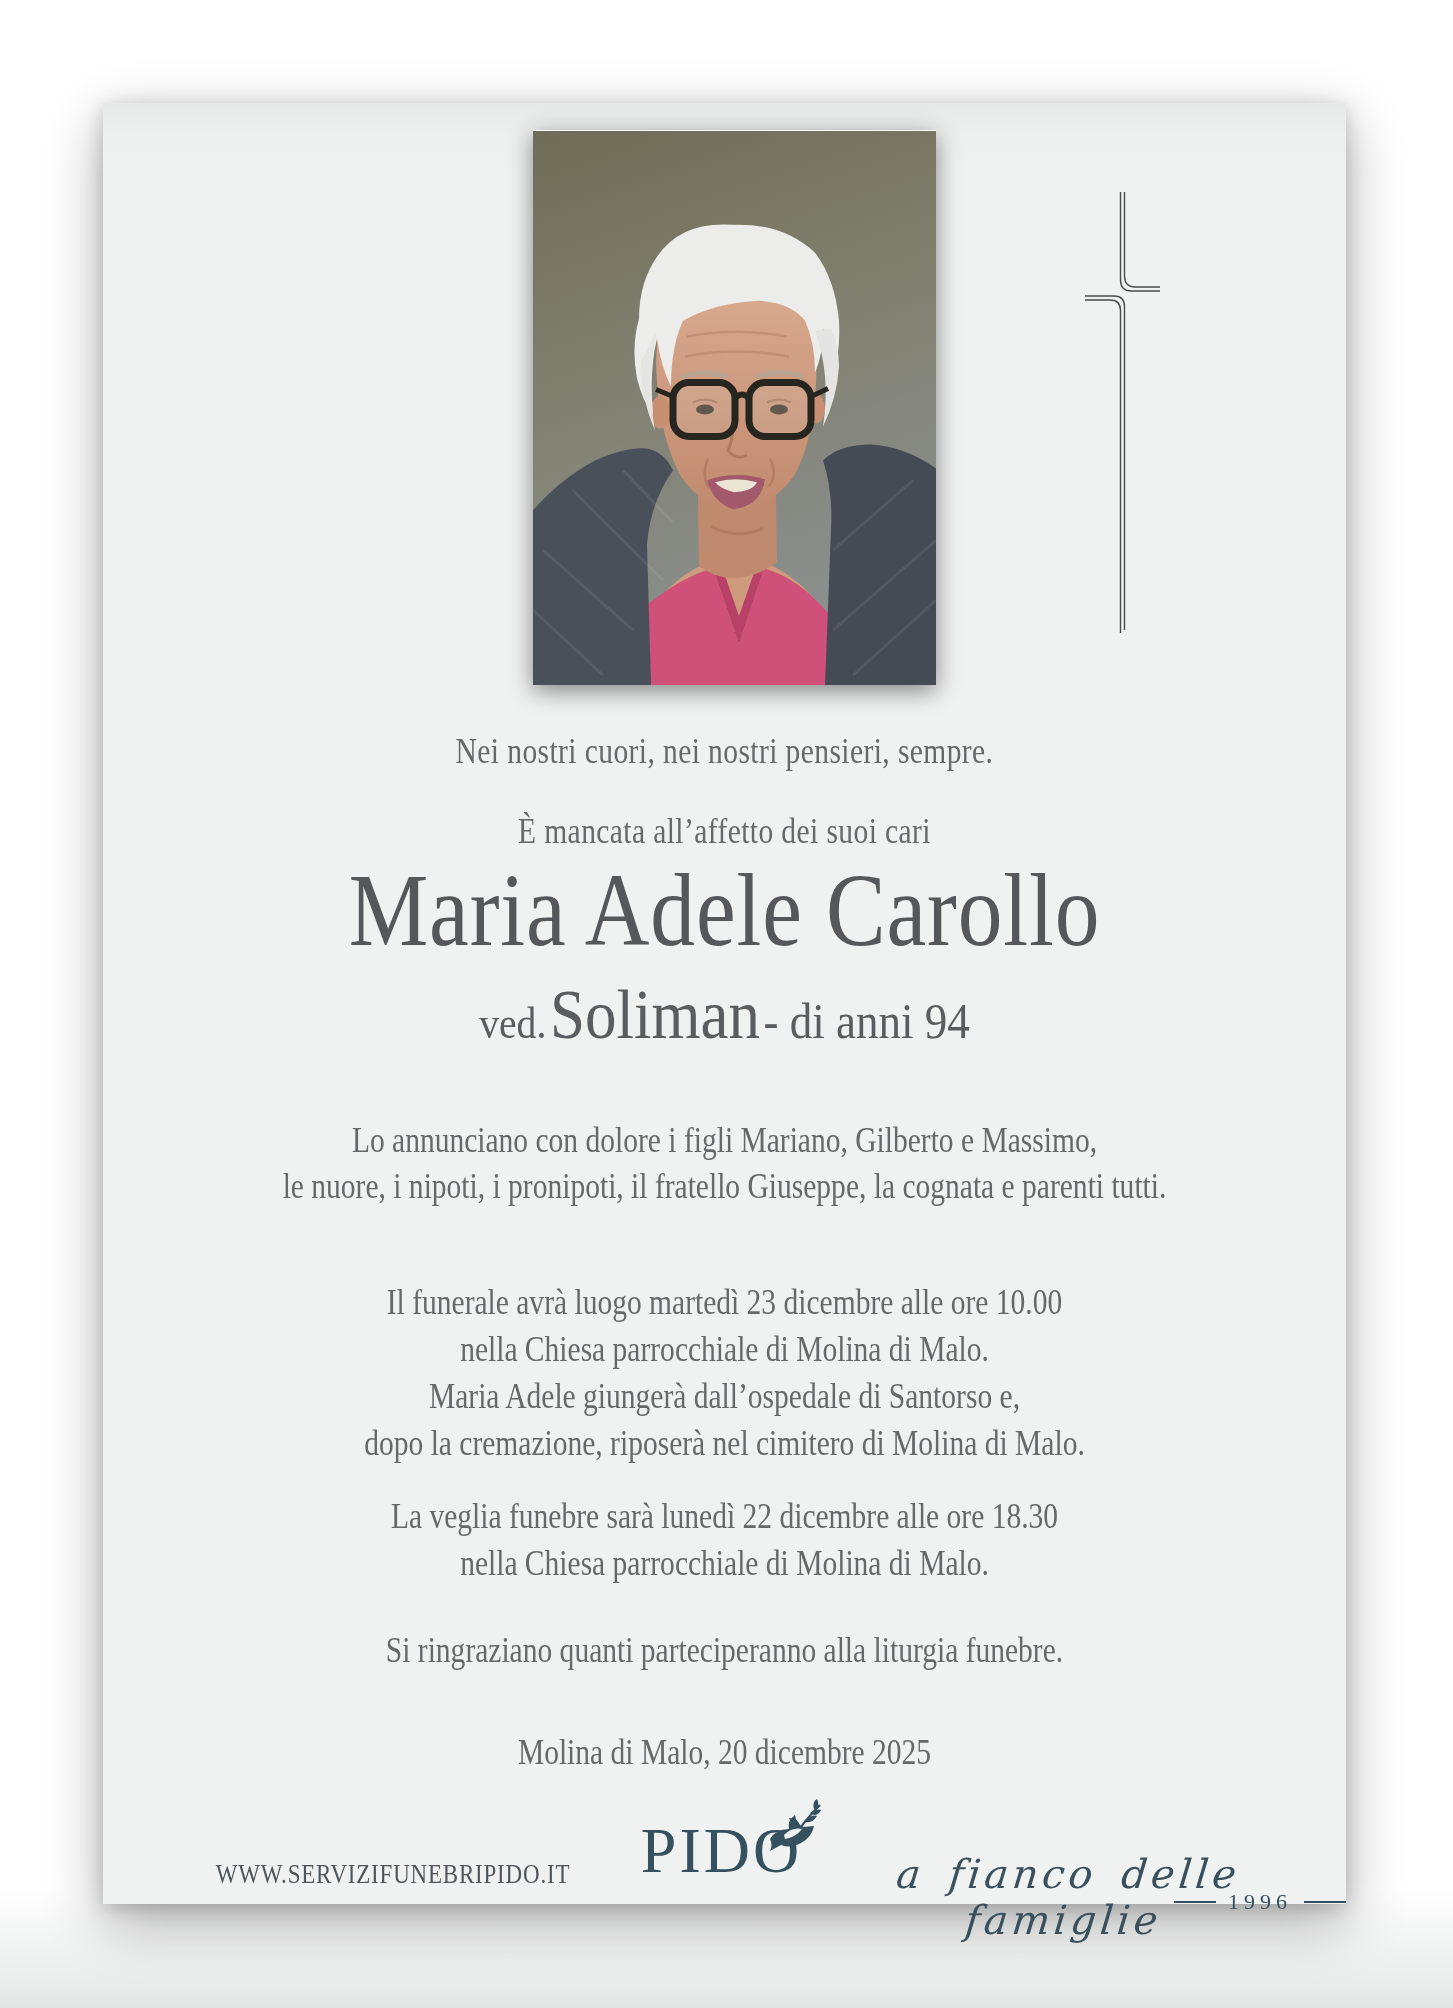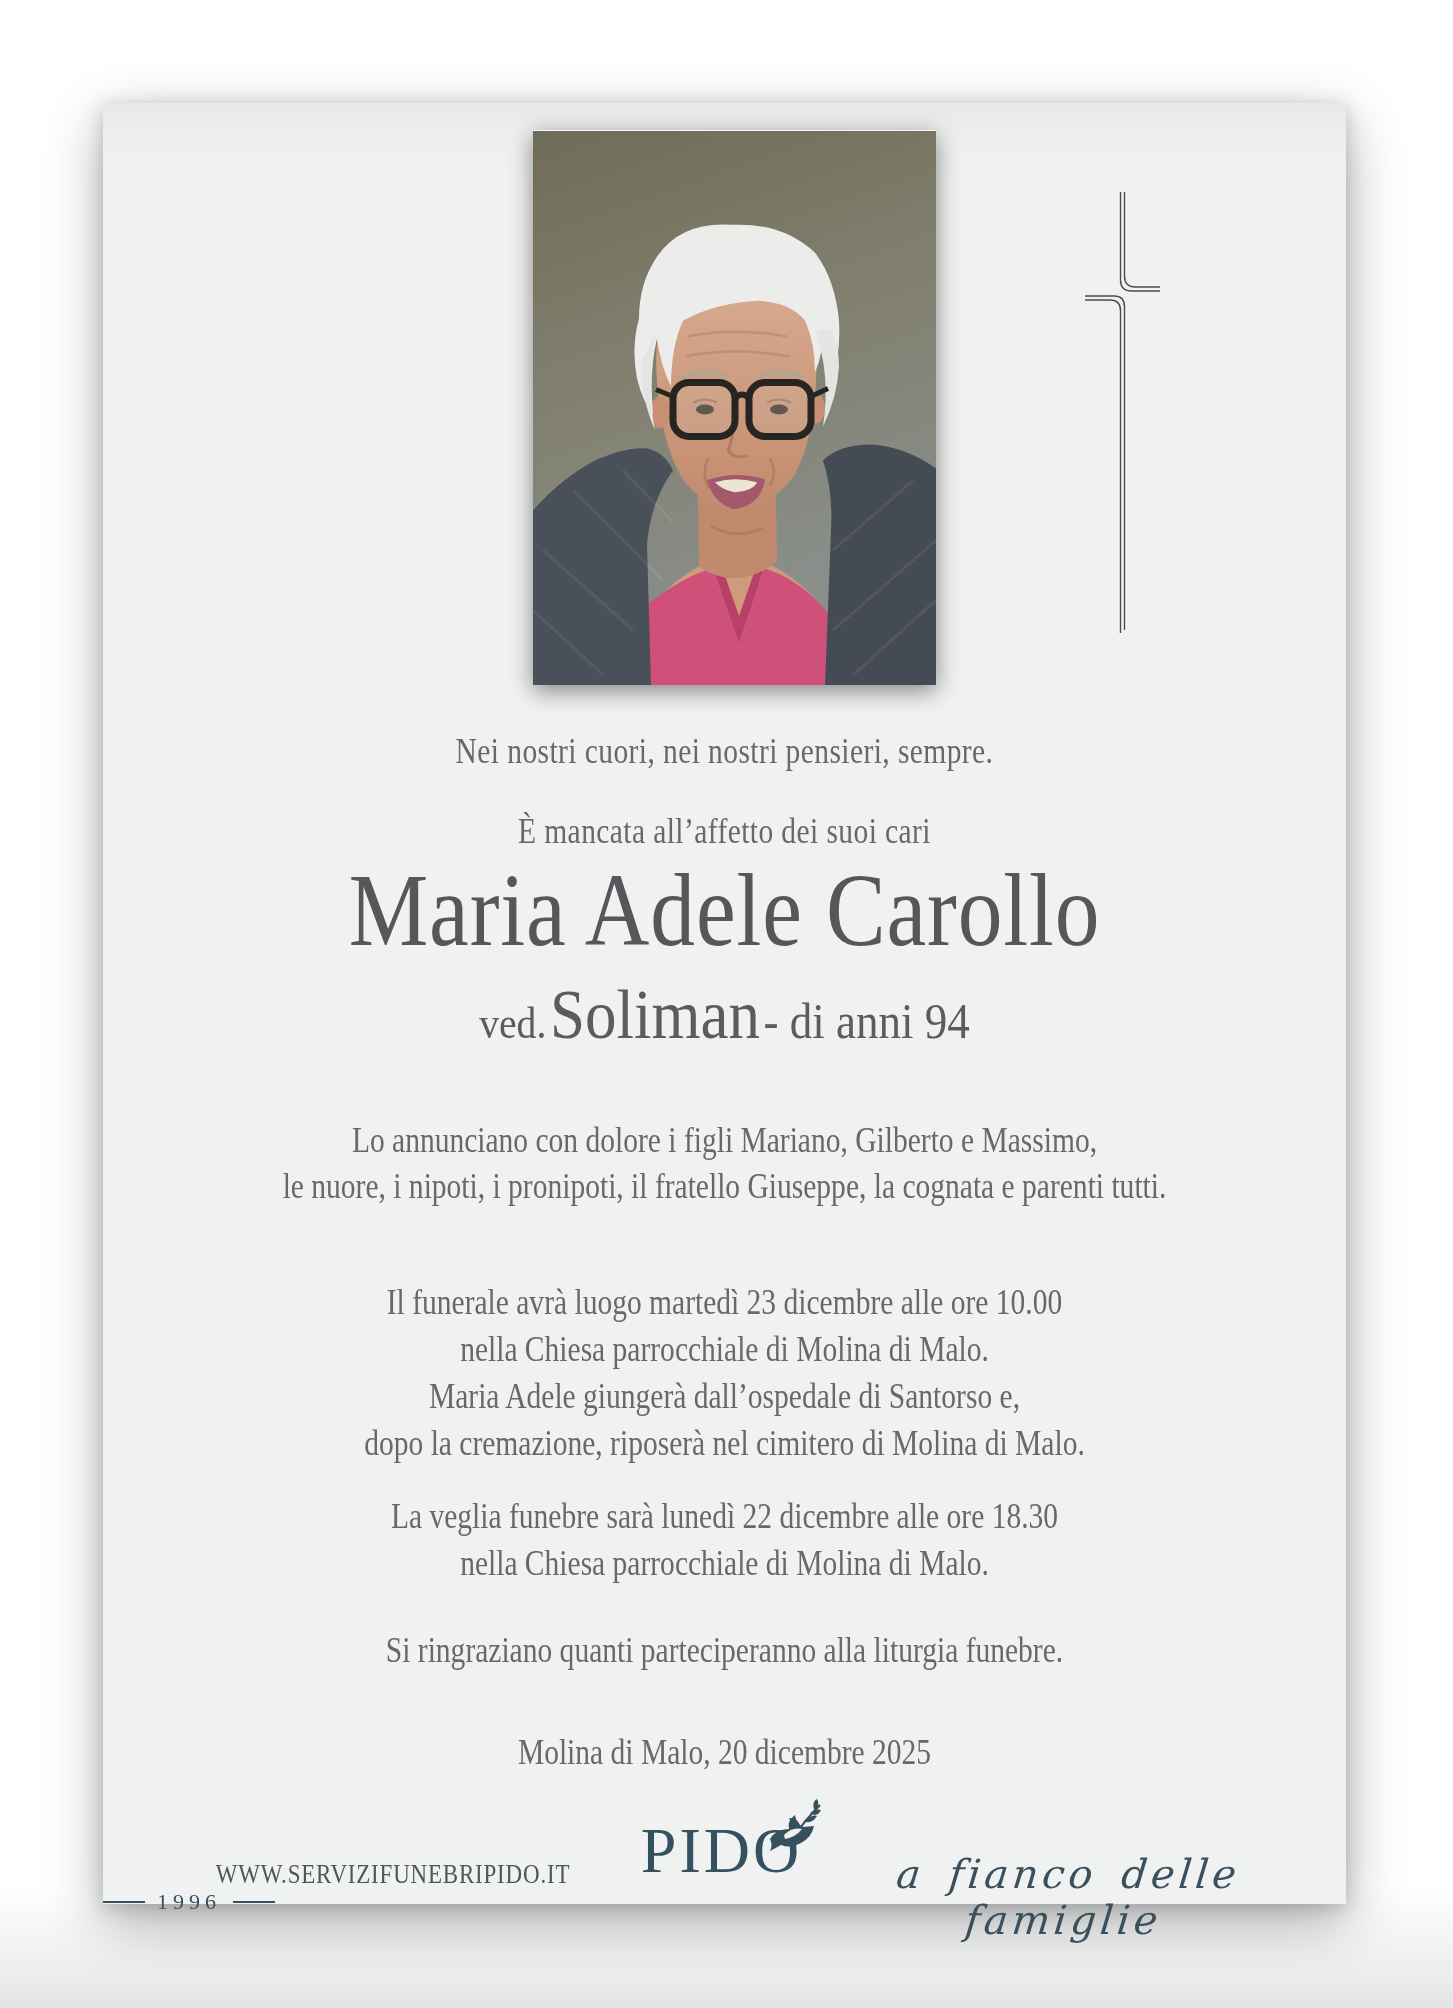--- a/index.html
+++ b/index.html
@@ -47,21 +47,21 @@
     position:absolute; left:40px; top:1755px; width:500px; text-align:center;
     font-size:28px; letter-spacing:1px; color:#4e565c;
   }
   .f-logo { position:absolute; left:0; right:0; top:1716px; text-align:center; }
   .logo-pido {
     position:relative; display:inline-block; font-size:64px; letter-spacing:3px;
     color:#35505f; line-height:1; padding-right:6px;text-align:center;
   }
   .logo-pido .dove-wrap { position:absolute; right:-18px; top:-20px; width:62px; height:70px; }
   .logo-year {
-    display:flex; align-items:center; justify-content:flex-start; gap:12px;
+    display:flex; align-items:center; justify-content:flex-end; gap:12px;
     margin-top:6px; font-size:22px; letter-spacing:5px; color:#35505f;
   }
   .logo-year::before, .logo-year::after { content:""; width:42px; height:1.5px; background:#35505f; }
   .f-tagline {
     position:absolute; right:70px; top:1748px; width:420px; text-align:center;
     font-family:"DejaVu Serif","Liberation Serif",serif; font-style:italic;
     font-size:40px; letter-spacing:4px; word-spacing:8px; color:#3a505d;
     transform:skewX(-6deg);
   }
 </style>

